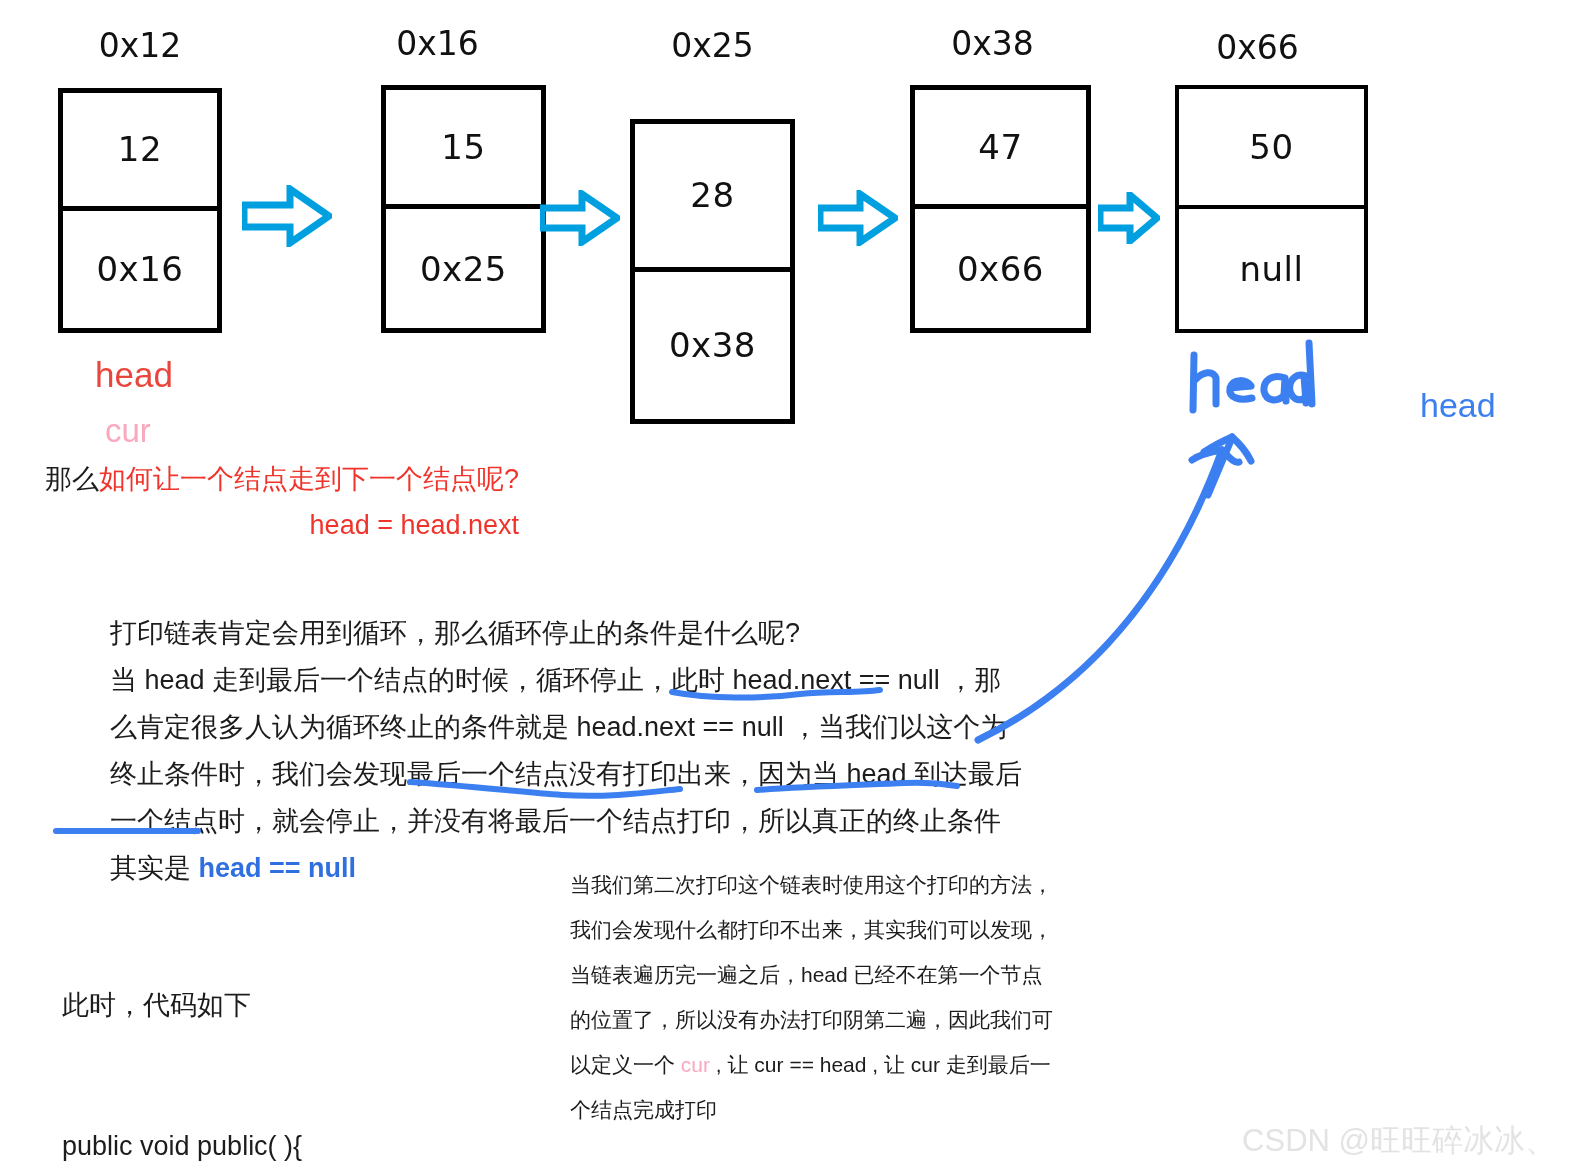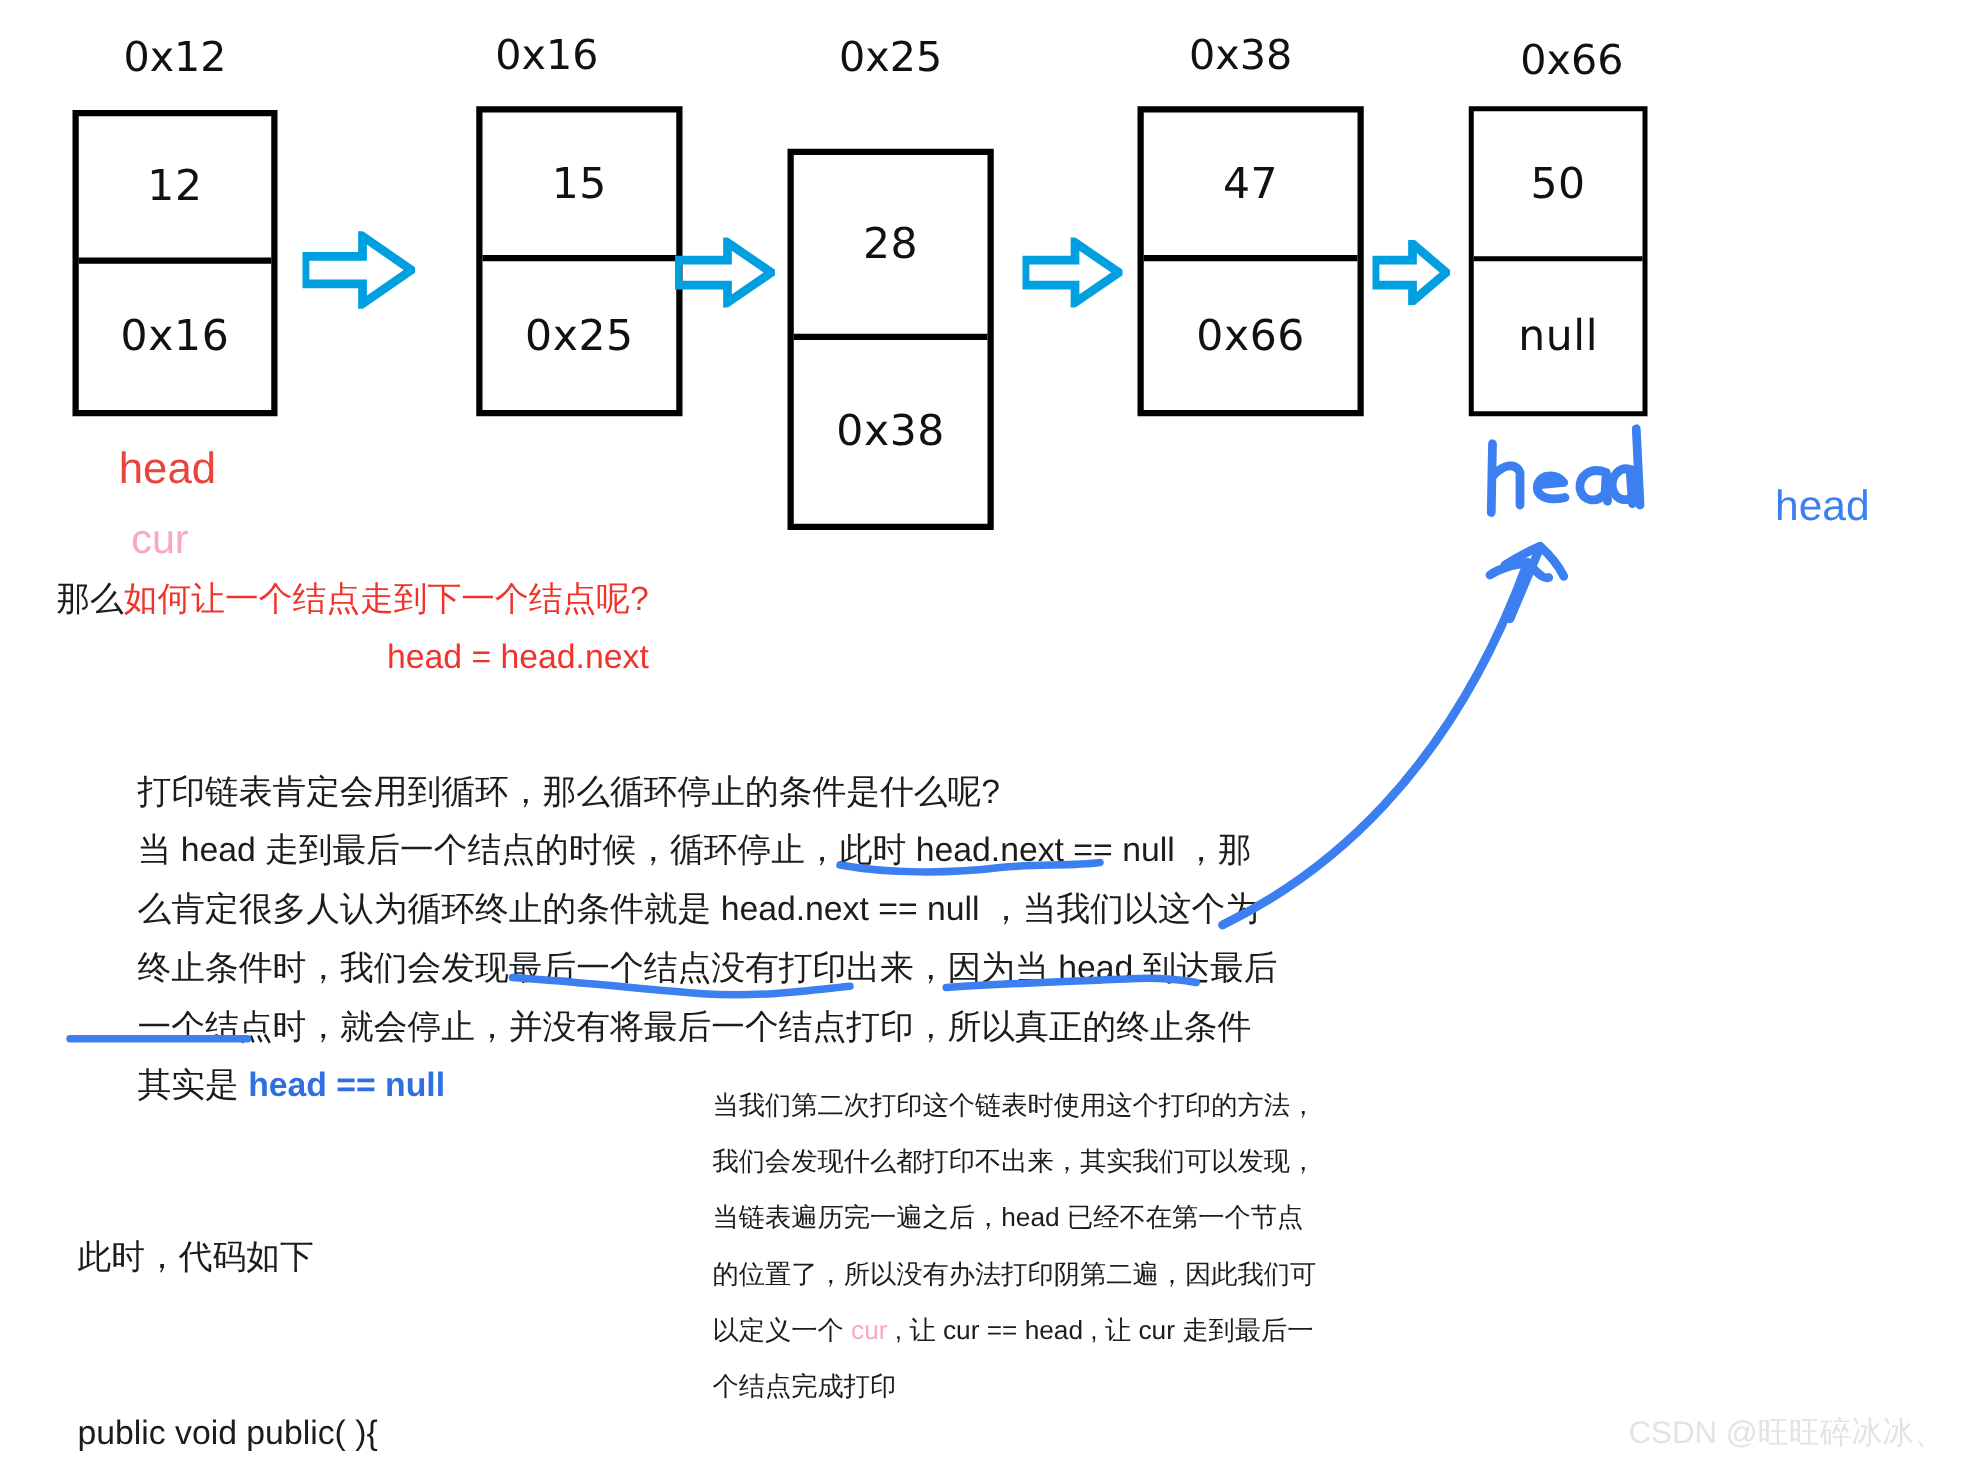--- a/index.html
+++ b/index.html
@@ -117,21 +117,21 @@
     width: 1570px;
     height: 1176px;
     pointer-events: none;
   }
 
   
   .watermark {
     position: absolute;
     right: 14px;
     bottom: 14px;
-    font-size: 25px;
+    font-size: 31px;
     color: #e3e3e3;
     font-family: "Liberation Sans", "DejaVu Sans", sans-serif;
     white-space: nowrap;
   }
 </style>
 </head>
 <body>
 
 <div id="canvas">
 
@@ -154,21 +154,21 @@
   <div class="node" style="left:630px; top:87px; width:165px; height:305px;margin-top:32px;">
     <div class="cell top">28</div>
     <div class="cell bottom">0x38</div>
   </div>
 
   <div class="node" style="left:910px; top:85px; width:181px; height:248px;">
     <div class="cell top">47</div>
     <div class="cell bottom">0x66</div>
   </div>
 
-  <div class="node thin" style="left:1175px; top:85px; width:143px; height:248px;">
+  <div class="node thin" style="left:1175px; top:85px; width:193px; height:248px;">
     <div class="cell top">50</div>
     <div class="cell bottom">null</div>
   </div>
 
   <svg class="link-arrow" style="left:242px; top:185px;" width="90" height="62" viewBox="0 0 90 62">
     <path d="M2 20 L48 20 L48 4 L87 31 L48 58 L48 42 L2 42 Z" fill="none" stroke="#00a0e0" stroke-width="7"></path>
   </svg>
   <svg class="link-arrow" style="left:540px; top:190px;" width="80" height="56" viewBox="0 0 80 56">
     <path d="M2 18 L42 18 L42 4 L77 28 L42 52 L42 38 L2 38 Z" fill="none" stroke="#00a0e0" stroke-width="7"></path>
   </svg>

